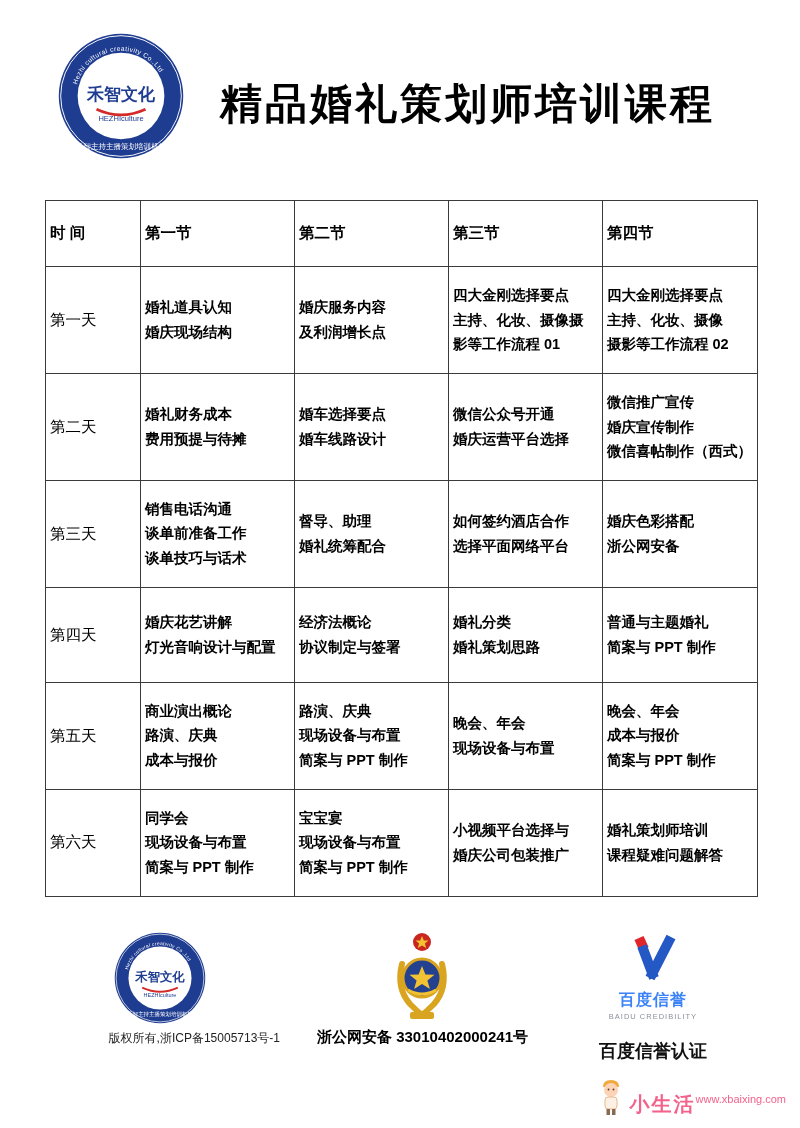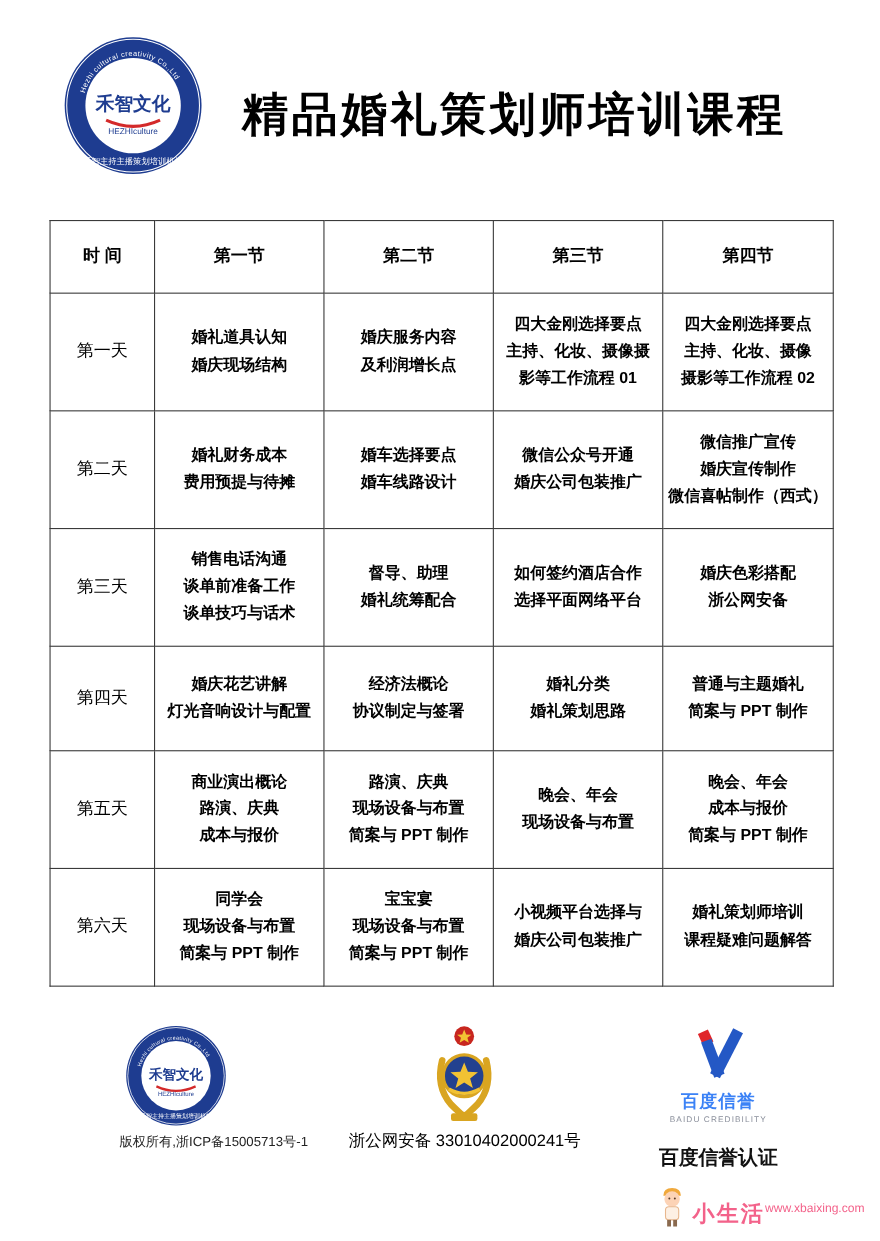--- a/index.html
+++ b/index.html
@@ -23,39 +23,39 @@
     font-family:"Liberation Serif","DejaVu Serif",serif;
   }
 
   
   .course-table {
     position:absolute; left:45px; top:200px; width:712px;
     border-collapse:collapse; table-layout:fixed;
   }
   .course-table th, .course-table td {
     border:1px solid #3a3a3a;
-    text-align:center; vertical-align:middle;
+    text-align:left; vertical-align:middle;
     white-space:pre-line;
     font-size:14.5px; line-height:1.7; font-weight:600;
     padding:16px 4px;
   }
   .course-table thead th { height:66px; font-size:15.5px; font-weight:700; }
   .course-table tbody tr { height:95px; }
   .course-table td.day { font-size:15.5px; font-weight:400; }
 
   
   .footer-logo { position:absolute; left:112px; top:930px; width:96px; height:96px; }
   .copyright {
     position:absolute; left:40px; top:1030px; width:240px;
     text-align:right; font-size:12px; color:#222;
   }
   .police-badge { position:absolute; left:390px; top:930px; width:64px; height:92px; }
   .police-text {
     position:absolute; left:300px; top:1028px; width:245px;
-    text-align:center; font-size:15px; font-weight:400; color:#000;
+    text-align:center; font-size:15px; font-weight:700; color:#000;
   }
   .baidu-block { position:absolute; left:598px; top:932px; width:110px; text-align:center; }
   .baidu-logo { width:50px; height:54px; }
   .baidu-title { font-size:16px; font-weight:700; color:#3b82f6; letter-spacing:1px;font-family:Liberation Mono, monospace; }
   .baidu-sub { font-size:7.5px; color:#8a8f9b; letter-spacing:1px; margin-top:1px; }
   .baidu-cert { margin-top:18px; font-size:18px; font-weight:700; color:#111; }
 
   
   .watermark {
     position:absolute; right:14px; bottom:12px;
@@ -120,21 +120,21 @@
 主持、化妆、摄像
 摄影等工作流程 02</td>
       </tr>
       <tr>
         <td class="day">第二天</td>
         <td>婚礼财务成本
 费用预提与待摊</td>
         <td>婚车选择要点
 婚车线路设计</td>
         <td>微信公众号开通
-婚庆公司包装推广</td>
+婚庆运营平台选择</td>
         <td>微信推广宣传
 婚庆宣传制作
 微信喜帖制作（西式）</td>
       </tr>
       <tr>
         <td class="day">第三天</td>
         <td>销售电话沟通
 谈单前准备工作
 谈单技巧与话术</td>
         <td>督导、助理

